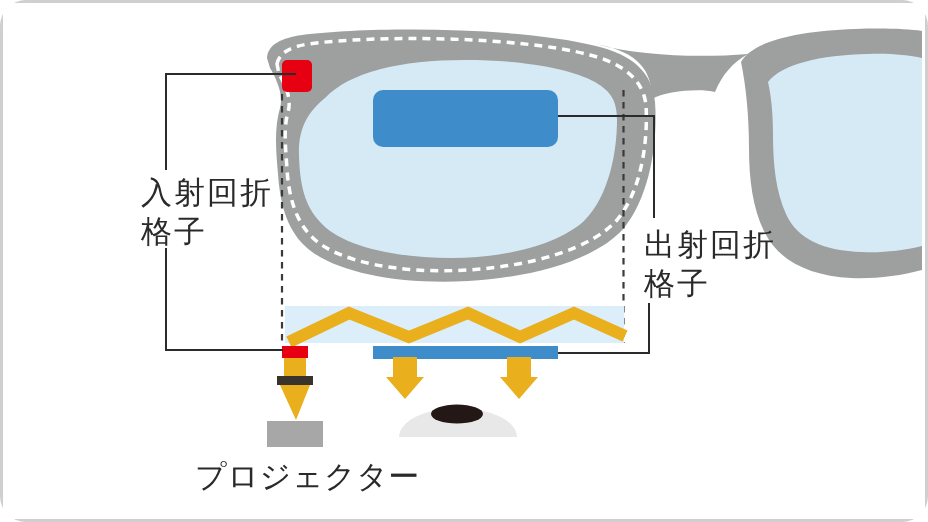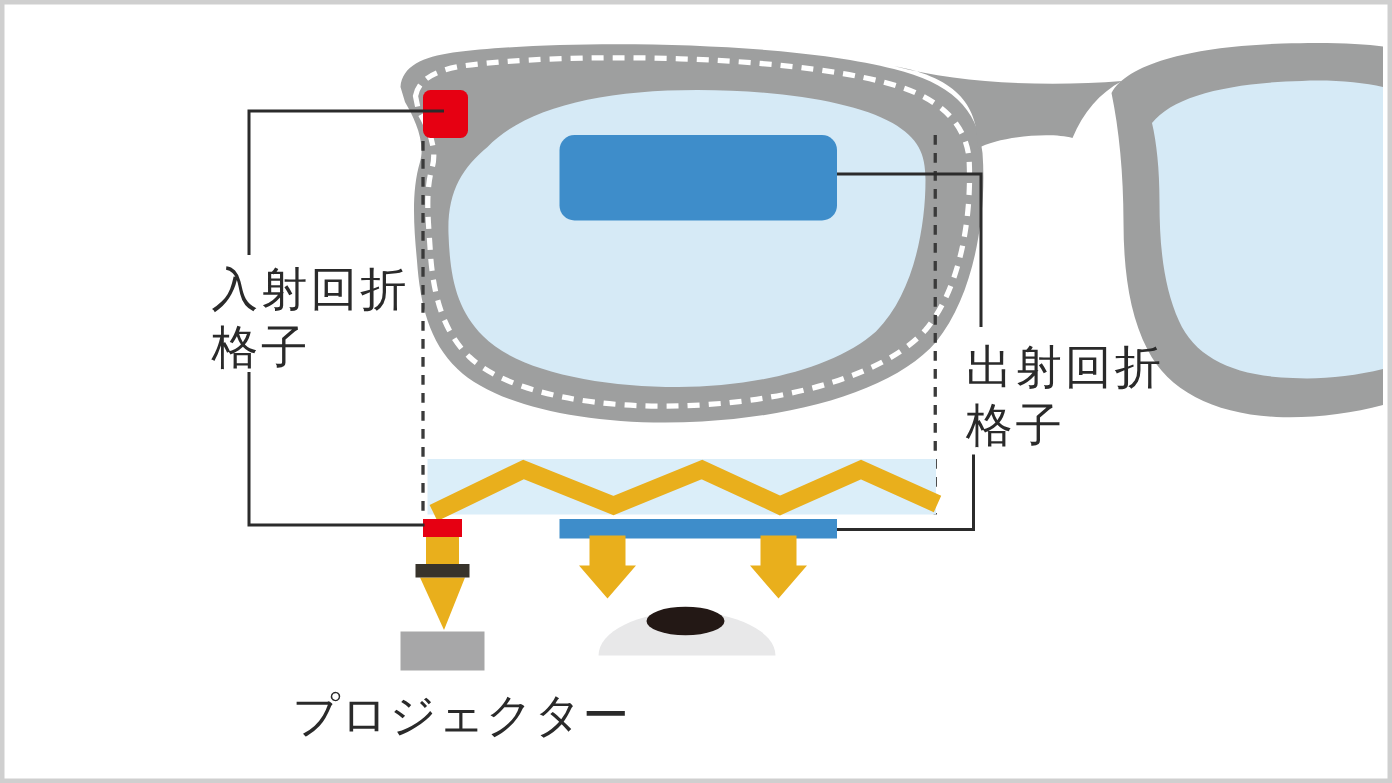--- a/index.html
+++ b/index.html
@@ -1,16 +1,16 @@
 <!DOCTYPE html>
 <html><head>
 <meta charset="utf-8">
 <style>
   html,body{margin:0;padding:0;background:#ffffff;}
-  .stage{position:relative;width:928px;height:522px;overflow:hidden;background:#ffffff;}
+  .stage{position:relative;width:928px;height:522px;overflow:hidden;background:#ffffff;border-radius:26px;}
   svg{display:block;}
   .lbl{font-family:"Liberation Sans",sans-serif;font-size:31px;font-weight:500;}
   .lbl-s{font-family:"Liberation Sans",sans-serif;font-size:31px;font-weight:500;}
 </style>
 </head>
 <body>
 
 <div class="stage">
 <svg width="928" height="522" viewBox="0 0 928 522" xmlns="http://www.w3.org/2000/svg">
 

